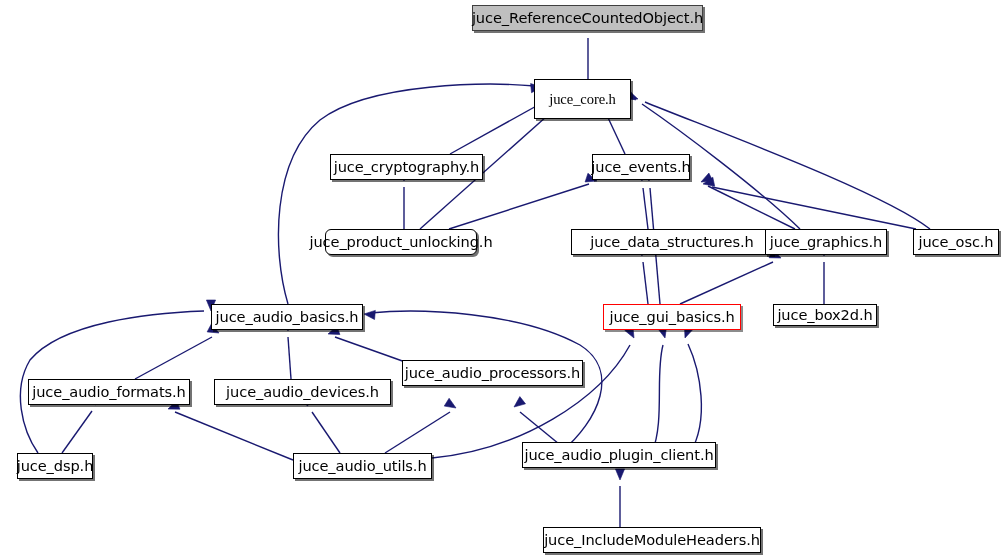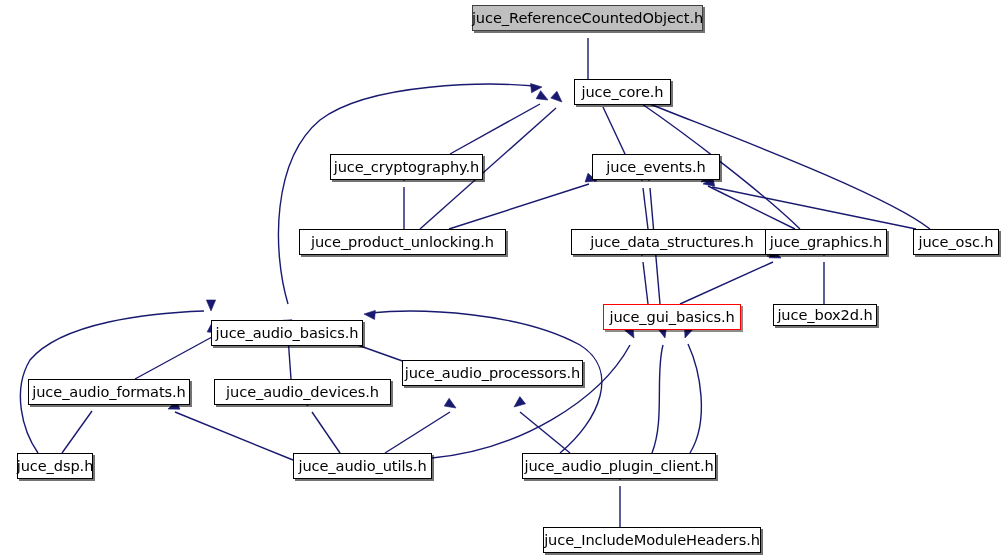--- a/index.html
+++ b/index.html
@@ -126,42 +126,42 @@
         <path class="edge-path" d="M 690,453 C 710,420 700,370 688,344"></path>
         <polygon class="edge-head" points="685,338 693.0848076321976,329.2366738306531 684.4396355209673,326.0900885120569"></polygon>
         <path class="edge-path" d="M 620,527 L 620,486"></path>
         <polygon class="edge-head" points="620,480 624.6,469 615.4,469"></polygon>
       </g>
   </svg>
   <div id="nodes-layer">
       <div class="node-box root-node" style="left: 472px; top: 5px; width: 231px; height: 26px;">
         <span class="node-label">juce_ReferenceCountedObject.h</span>
       </div>
-      <div class="node-box" style="left: 574px; top: 79px; width: 97px; height: 26px;">
+      <div class="node-box" style="left: 534px; top: 79px; width: 97px; height: 40px; font-family: Liberation Serif, serif;">
         <span class="node-label">juce_core.h</span>
       </div>
       <div class="node-box" style="left: 330px; top: 154px; width: 153px; height: 26px;">
         <span class="node-label">juce_cryptography.h</span>
       </div>
-      <div class="node-box" style="left: 592px; top: 154px; width: 128px; height: 26px;">
+      <div class="node-box" style="left: 592px; top: 154px; width: 98px; height: 26px;">
         <span class="node-label">juce_events.h</span>
       </div>
-      <div class="node-box" style="left: 299px; top: 229px; width: 207px; height: 26px;">
+      <div class="node-box" style="left: 325px; top: 229px; width: 152px; height: 26px; border-radius: 6px;">
         <span class="node-label">juce_product_unlocking.h</span>
       </div>
       <div class="node-box" style="left: 571px; top: 229px; width: 202px; height: 26px;">
         <span class="node-label">juce_data_structures.h</span>
       </div>
       <div class="node-box" style="left: 765px; top: 229px; width: 122px; height: 26px;">
         <span class="node-label">juce_graphics.h</span>
       </div>
       <div class="node-box" style="left: 913px; top: 229px; width: 86px; height: 26px;">
         <span class="node-label">juce_osc.h</span>
       </div>
-      <div class="node-box" style="left: 211px; top: 304px; width: 152px; height: 26px; margin-top: 16px;">
+      <div class="node-box" style="left: 211px; top: 304px; width: 152px; height: 26px;">
         <span class="node-label">juce_audio_basics.h</span>
       </div>
       <div class="node-box highlight-node" style="left: 603px; top: 304px; width: 138px; height: 26px;">
         <span class="node-label">juce_gui_basics.h</span>
       </div>
       <div class="node-box" style="left: 773px; top: 304px; width: 104px; height: 22px;">
         <span class="node-label">juce_box2d.h</span>
       </div>
       <div class="node-box" style="left: 28px; top: 379px; width: 162px; height: 26px;">
         <span class="node-label">juce_audio_formats.h</span>
@@ -171,20 +171,20 @@
       </div>
       <div class="node-box" style="left: 402px; top: 360px; width: 181px; height: 26px;">
         <span class="node-label">juce_audio_processors.h</span>
       </div>
       <div class="node-box" style="left: 17px; top: 453px; width: 76px; height: 26px; text-align: right;">
         <span class="node-label">juce_dsp.h</span>
       </div>
       <div class="node-box" style="left: 293px; top: 453px; width: 139px; height: 26px;">
         <span class="node-label">juce_audio_utils.h</span>
       </div>
-      <div class="node-box" style="left: 522px; top: 453px; width: 194px; height: 26px;">
+      <div class="node-box" style="left: 522px; top: 442px; width: 194px; height: 26px;">
         <span class="node-label">juce_audio_plugin_client.h</span>
       </div>
       <div class="node-box" style="left: 511px; top: 527px; width: 218px; height: 26px; margin-left: 32px;">
         <span class="node-label">juce_IncludeModuleHeaders.h</span>
       </div>
     </div>
 </div>
 
 </body></html>

